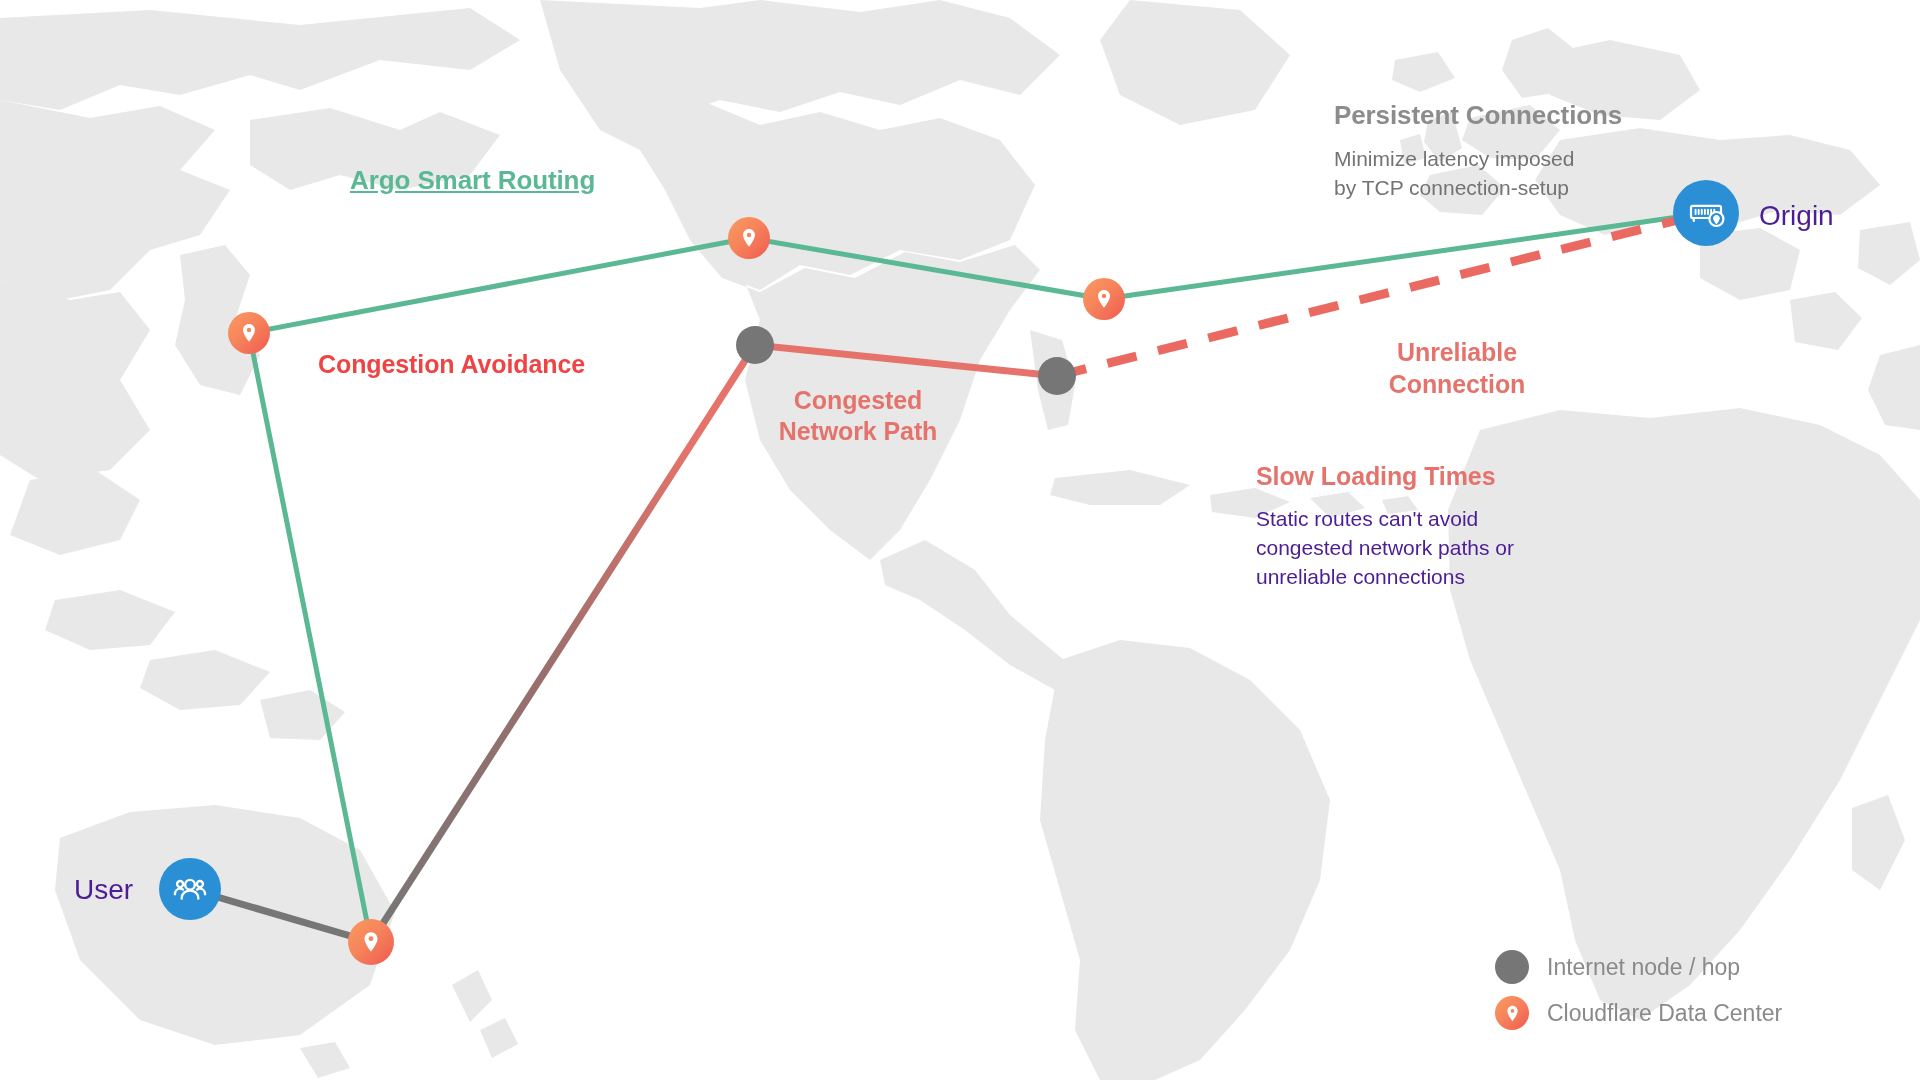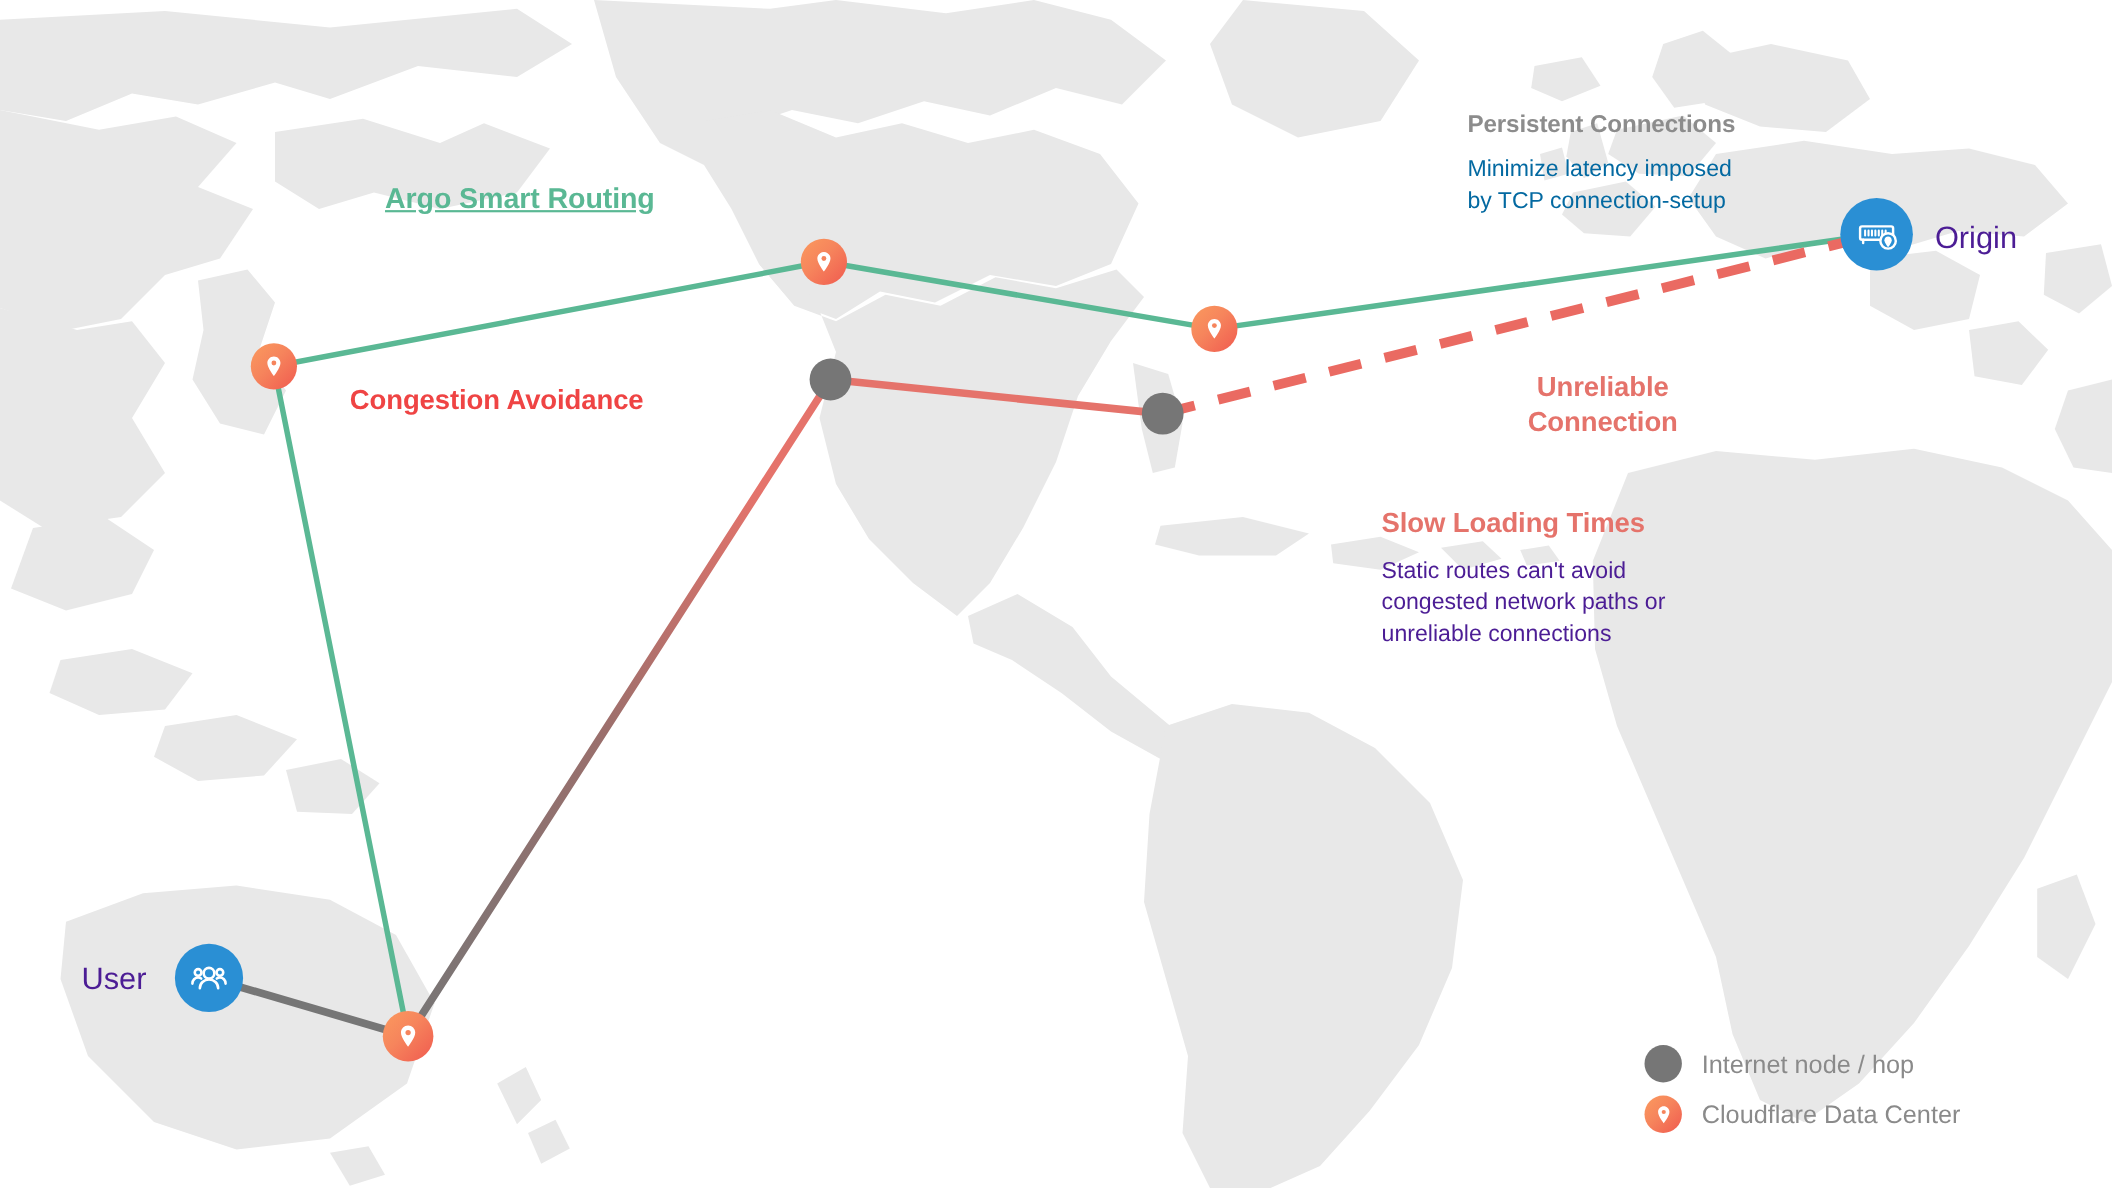--- a/index.html
+++ b/index.html
@@ -69,28 +69,28 @@
     font-size: 21px;
     line-height: 29px;
     color: #9b9b9b;
   }
 
   .anno-persistent {
     left: 1334px;
     top: 100px;
   }
   .anno-persistent .title {
-    font-size: 22px;
+    font-size: 26px;
     color: #8c8c8c;
   }
   .anno-persistent .desc {
     margin-top: 13px;
     font-size: 21px;
     line-height: 29px;
-    color: #0369a1;
+    color: #737373;
   }
 
   .anno-congested-path {
     left: 748px;
     top: 385px;
     text-align: center;
     width: 220px;
   }
   .anno-congested-path .title {
     font-size: 25px;
@@ -393,20 +393,24 @@
   <div class="anno anno-congestion">
     <div class="title">Congestion Avoidance</div>
   </div>
 
   <div class="anno anno-persistent">
     <div class="title">Persistent Connections</div>
     <div class="desc">Minimize latency imposed
 by TCP connection-setup</div>
   </div>
 
+  <div class="anno anno-congested-path">
+    <div class="title">Congested
+Network Path</div>
+  </div>
 
   <div class="anno anno-unreliable">
     <div class="title">Unreliable
 Connection</div>
   </div>
 
   <div class="anno anno-slow">
     <div class="title">Slow Loading Times</div>
     <div class="desc">Static routes can't avoid
 congested network paths or

